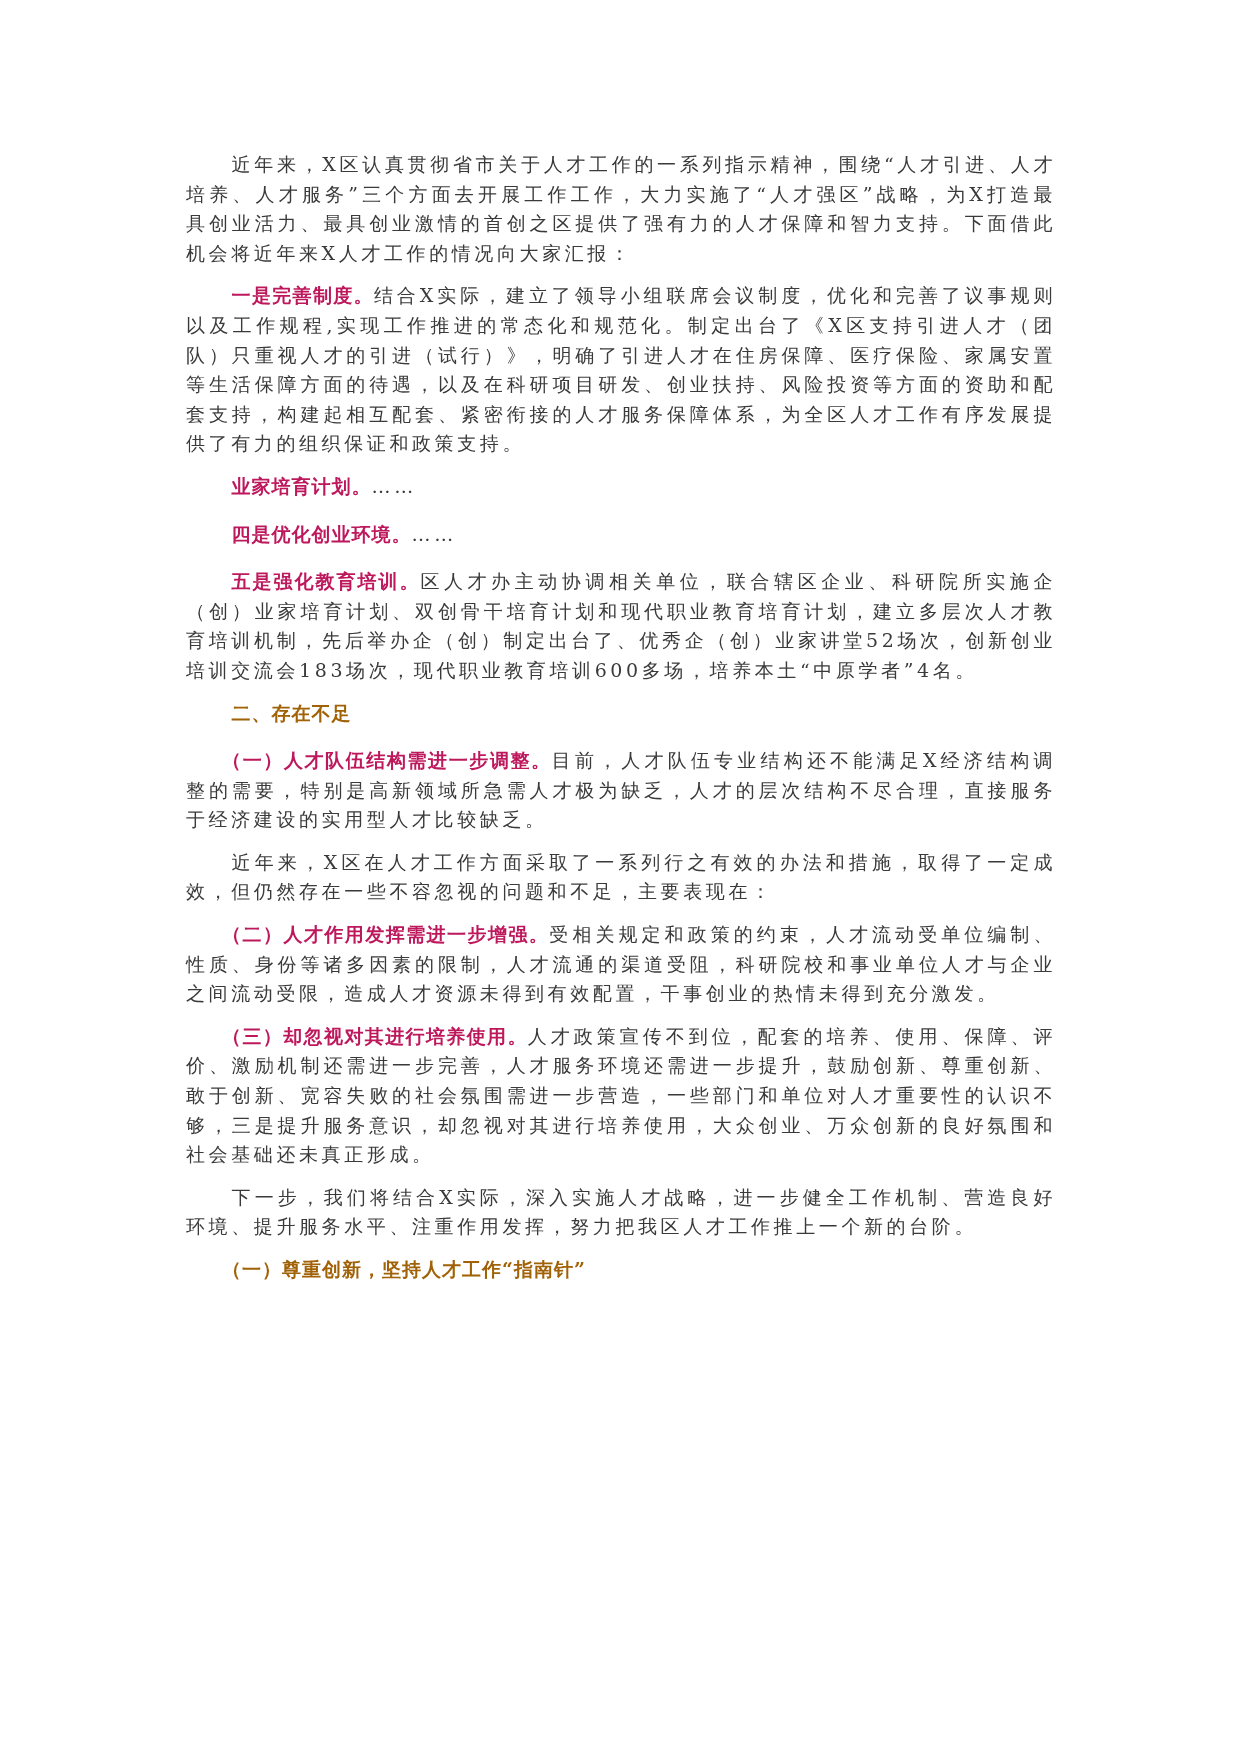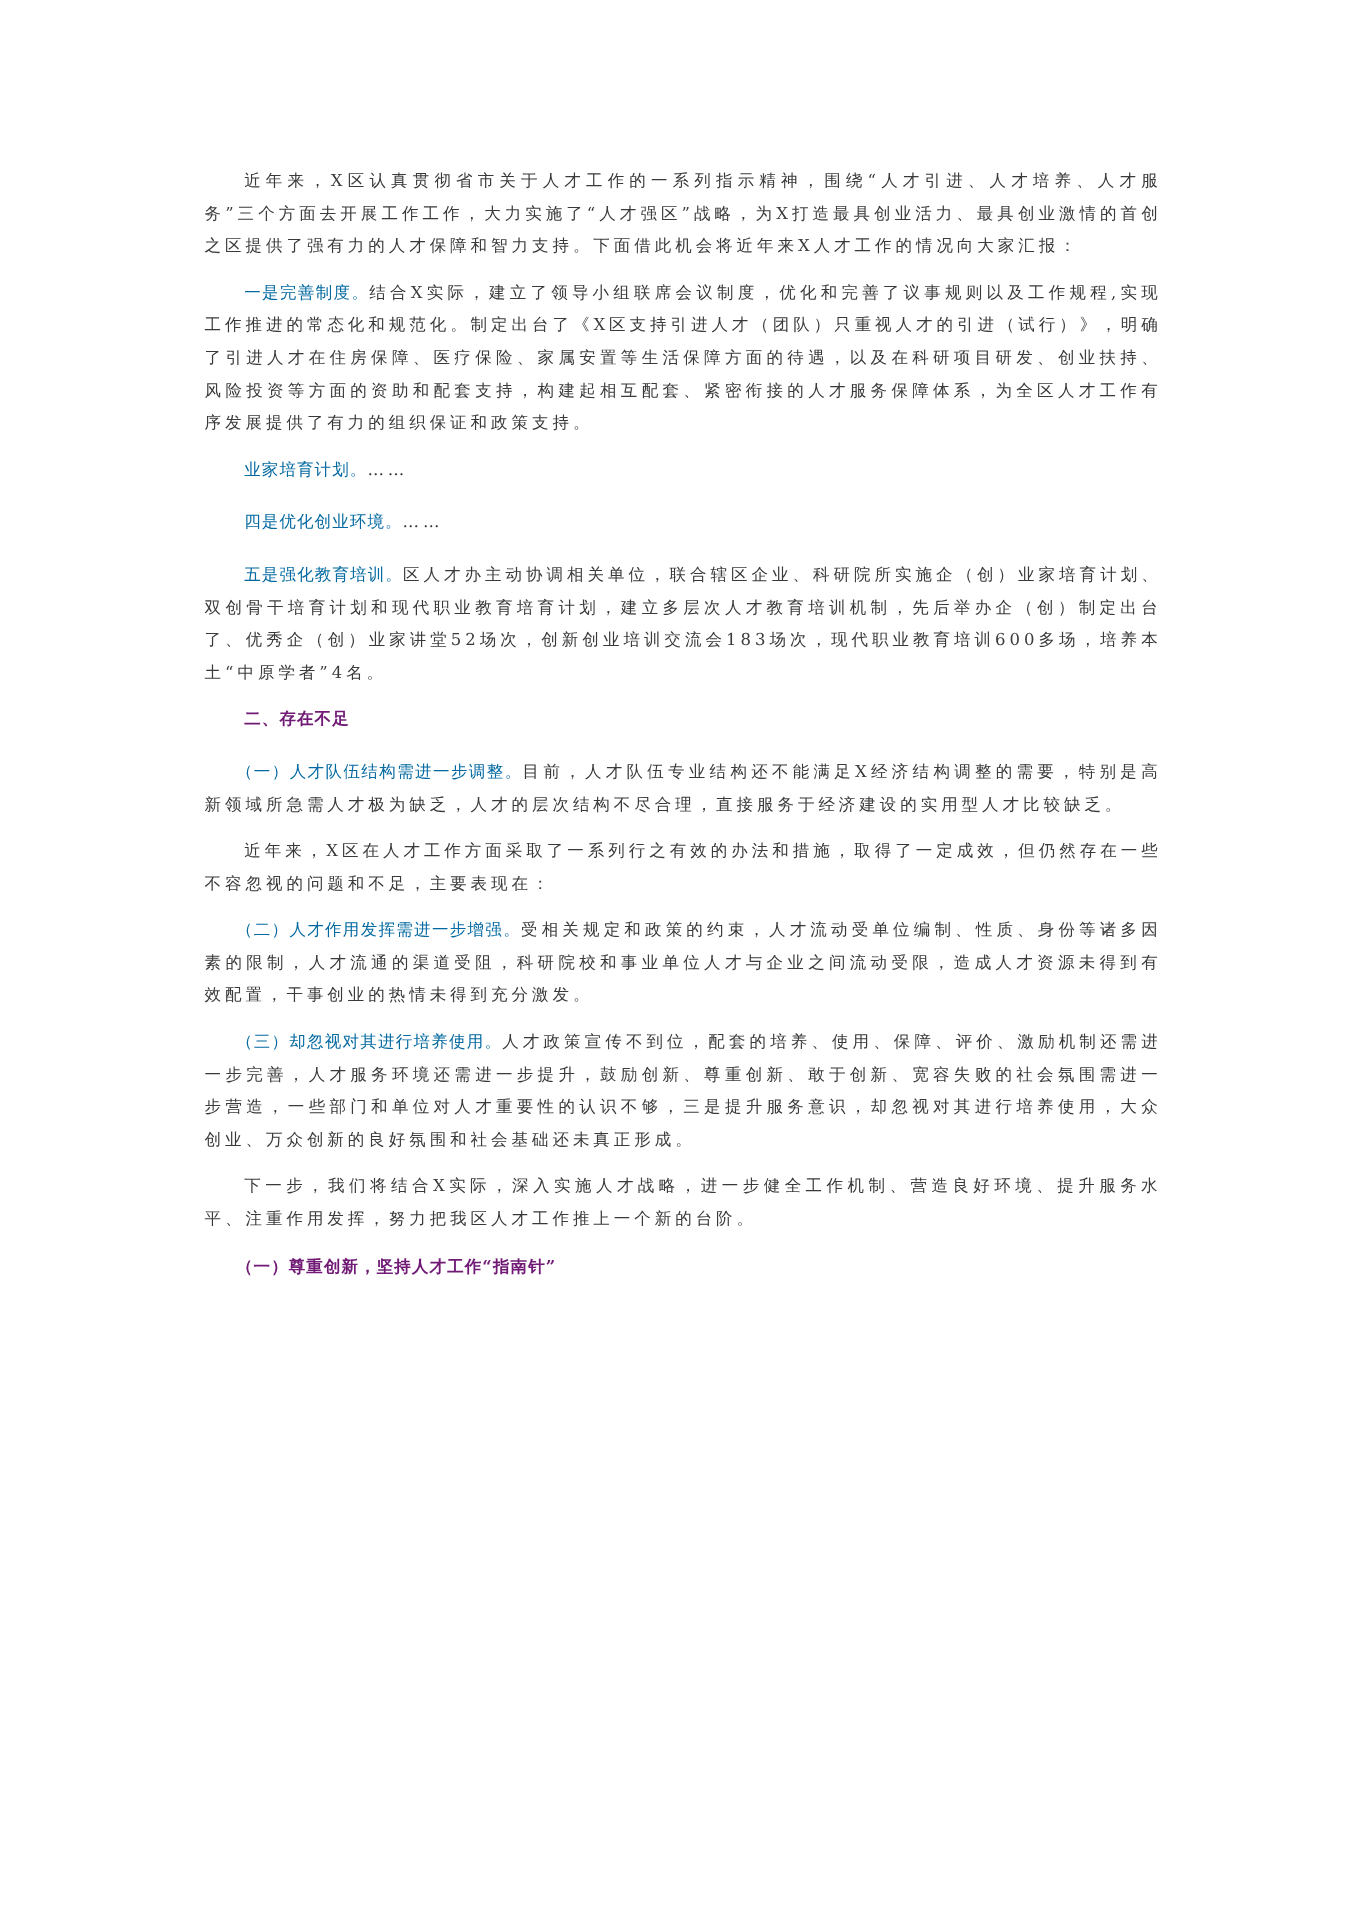--- a/index.html
+++ b/index.html
@@ -3,29 +3,29 @@
 <meta charset="utf-8">
 <style>
   html, body { margin: 0; padding: 0; background: #ffffff; }
   body { width: 1240px; height: 1754px; position: relative; overflow: hidden; }
   .page {
     position: absolute;
     left: 186px;
     top: 150px;
     width: 870px;
     font-family: "DejaVu Serif", "Liberation Serif", serif;
-    font-size: 15px;
+    font-size: 19px;
     line-height: 29.6px;
     color: #3a3a3a;
     text-align: justify;
   }
   .p { margin: 0 0 13px 0; text-indent: 2.4em; letter-spacing: 3.6px; }
   .p.short { margin-bottom: 18px; }
-  .b { font-weight: normal; color: #0369a1; letter-spacing: 1px; }
-  .h { font-weight: bold; color: #701a75; letter-spacing: 1px; }
+  .b { font-weight: bold; color: #be185d; letter-spacing: 1px; }
+  .h { font-weight: bold; color: #a16207; letter-spacing: 1px; }
   .p.sub { text-indent: 1.9em; }
 </style>
 </head>
 <body>
 
 <div class="page">
 
   <p class="p">
     <span>近年来，X区认真贯彻省市关于人才工作的一系列指示精神，围绕“人才引进、人才培养、人才服务”三个方面去开展工作工作，大力实施了“人才强区”战略，为X打造最具创业活力、最具创业激情的首创之区提供了强有力的人才保障和智力支持。下面借此机会将近年来X人才工作的情况向大家汇报：</span>
   </p>

